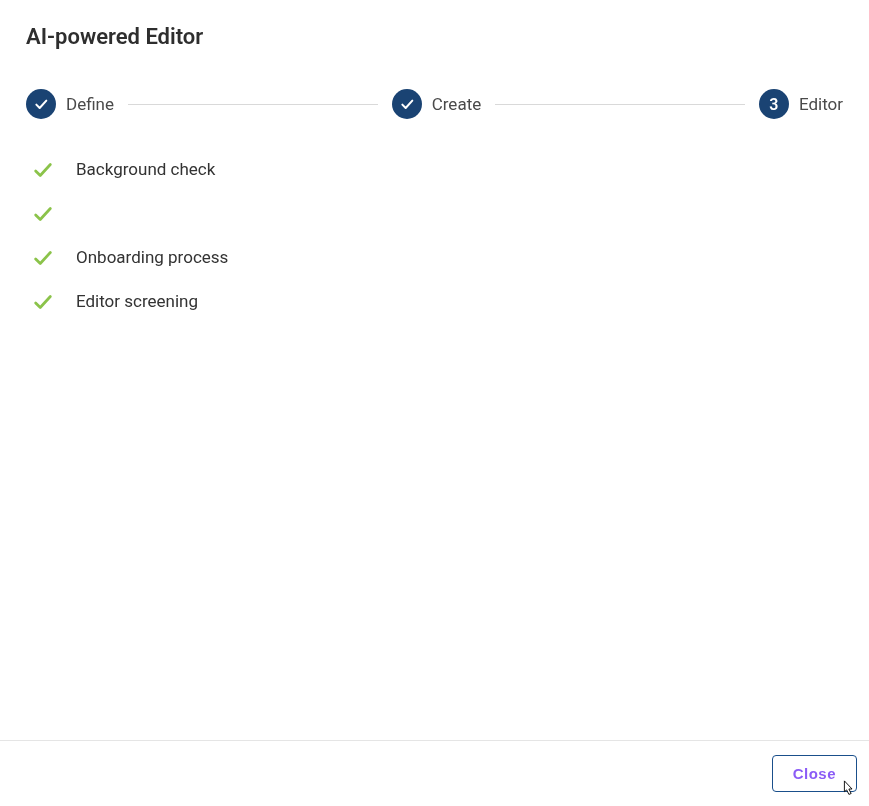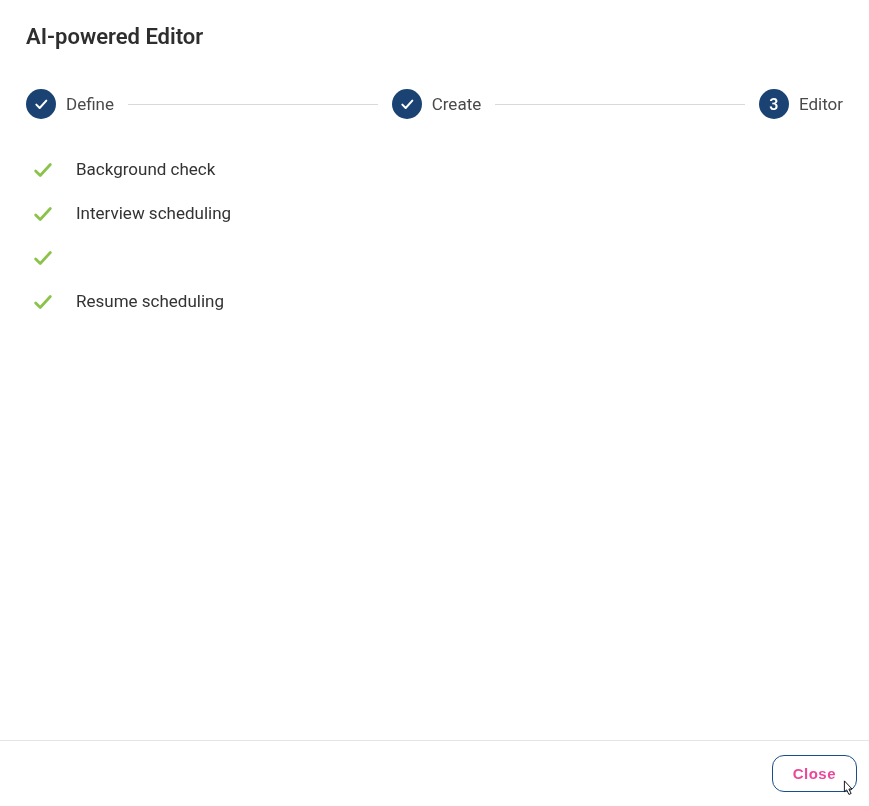--- a/index.html
+++ b/index.html
@@ -87,26 +87,26 @@
       left: 0;
       right: 0;
       border-top: 1px solid #e5e5e5;
       padding: 14px 12px;
       display: flex;
       justify-content: flex-end;
     }
     .close-button {
       border: 1.5px solid #1a4f8b;
       background: #ffffff;
-      color: #ec4899;
+      color: #8b5cf6;
       font-size: 15px;
       font-weight: 600;
       letter-spacing: 0.5px;
       padding: 9px 20px;
-      border-radius: 12px;
+      border-radius: 4px;
       cursor: pointer;
     }
     .cursor-pointer {
       position: absolute;
       bottom: 6px;
       right: 12px;
       width: 18px;
       height: 22px;
       pointer-events: none;
     }
@@ -152,32 +152,32 @@
     <div class="list-item">
       <svg class="item-check" viewBox="0 0 24 24" fill="none" stroke="#8bc34a" stroke-width="3" stroke-linecap="round" stroke-linejoin="round">
         <polyline points="4 13 9 18 20 6"></polyline>
       </svg>
       <span class="item-label">Background check</span>
     </div>
     <div class="list-item">
       <svg class="item-check" viewBox="0 0 24 24" fill="none" stroke="#8bc34a" stroke-width="3" stroke-linecap="round" stroke-linejoin="round">
         <polyline points="4 13 9 18 20 6"></polyline>
       </svg>
-      <span class="item-label">Interview scheduling</span>
     </div>
     <div class="list-item">
       <svg class="item-check" viewBox="0 0 24 24" fill="none" stroke="#8bc34a" stroke-width="3" stroke-linecap="round" stroke-linejoin="round">
         <polyline points="4 13 9 18 20 6"></polyline>
       </svg>
+      <span class="item-label">Onboarding process</span>
     </div>
     <div class="list-item">
       <svg class="item-check" viewBox="0 0 24 24" fill="none" stroke="#8bc34a" stroke-width="3" stroke-linecap="round" stroke-linejoin="round">
         <polyline points="4 13 9 18 20 6"></polyline>
       </svg>
-      <span class="item-label">Resume scheduling</span>
+      <span class="item-label">Editor screening</span>
     </div>
   </div>
 </div>
 
 <div class="footer">
   <button class="close-button">Close</button>
 </div>
 
 <svg class="cursor-pointer" viewBox="0 0 20 24">
   <path d="M6 3 L6 15 L8.5 13 L11 18 L13.5 17 L11 12 L14.5 12 Z" fill="#ffffff" stroke="#000000" stroke-width="1"></path>

